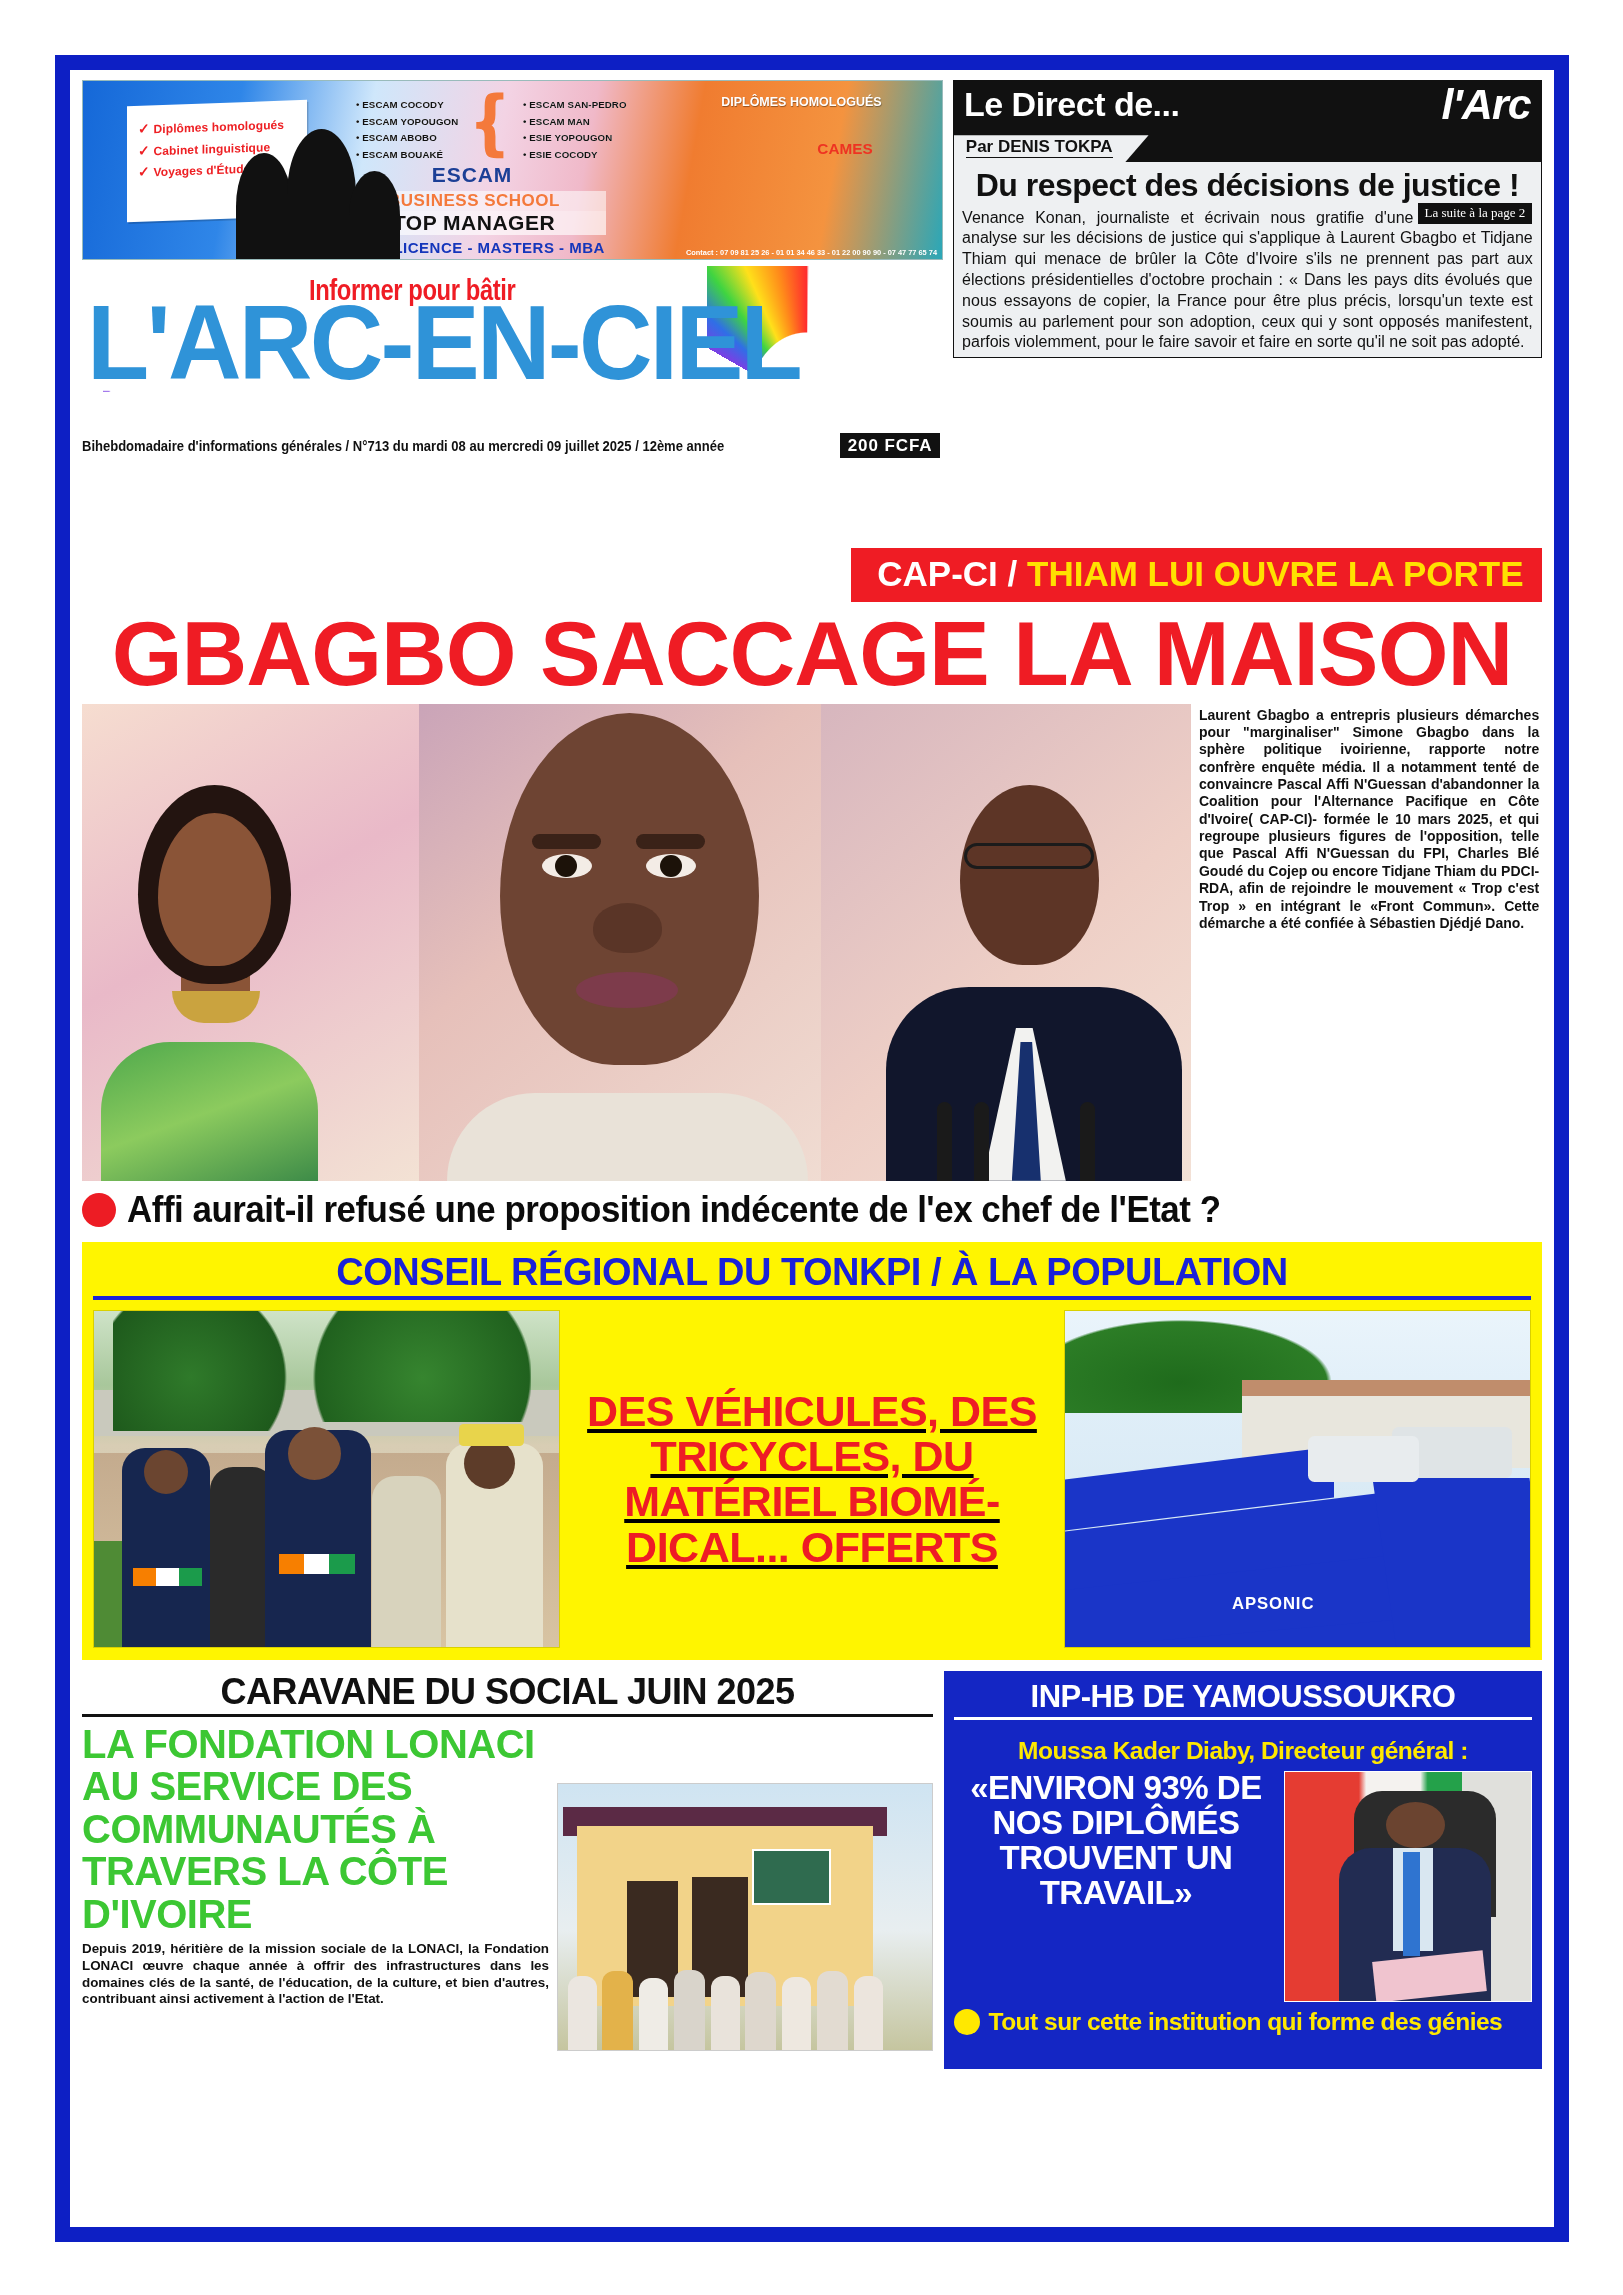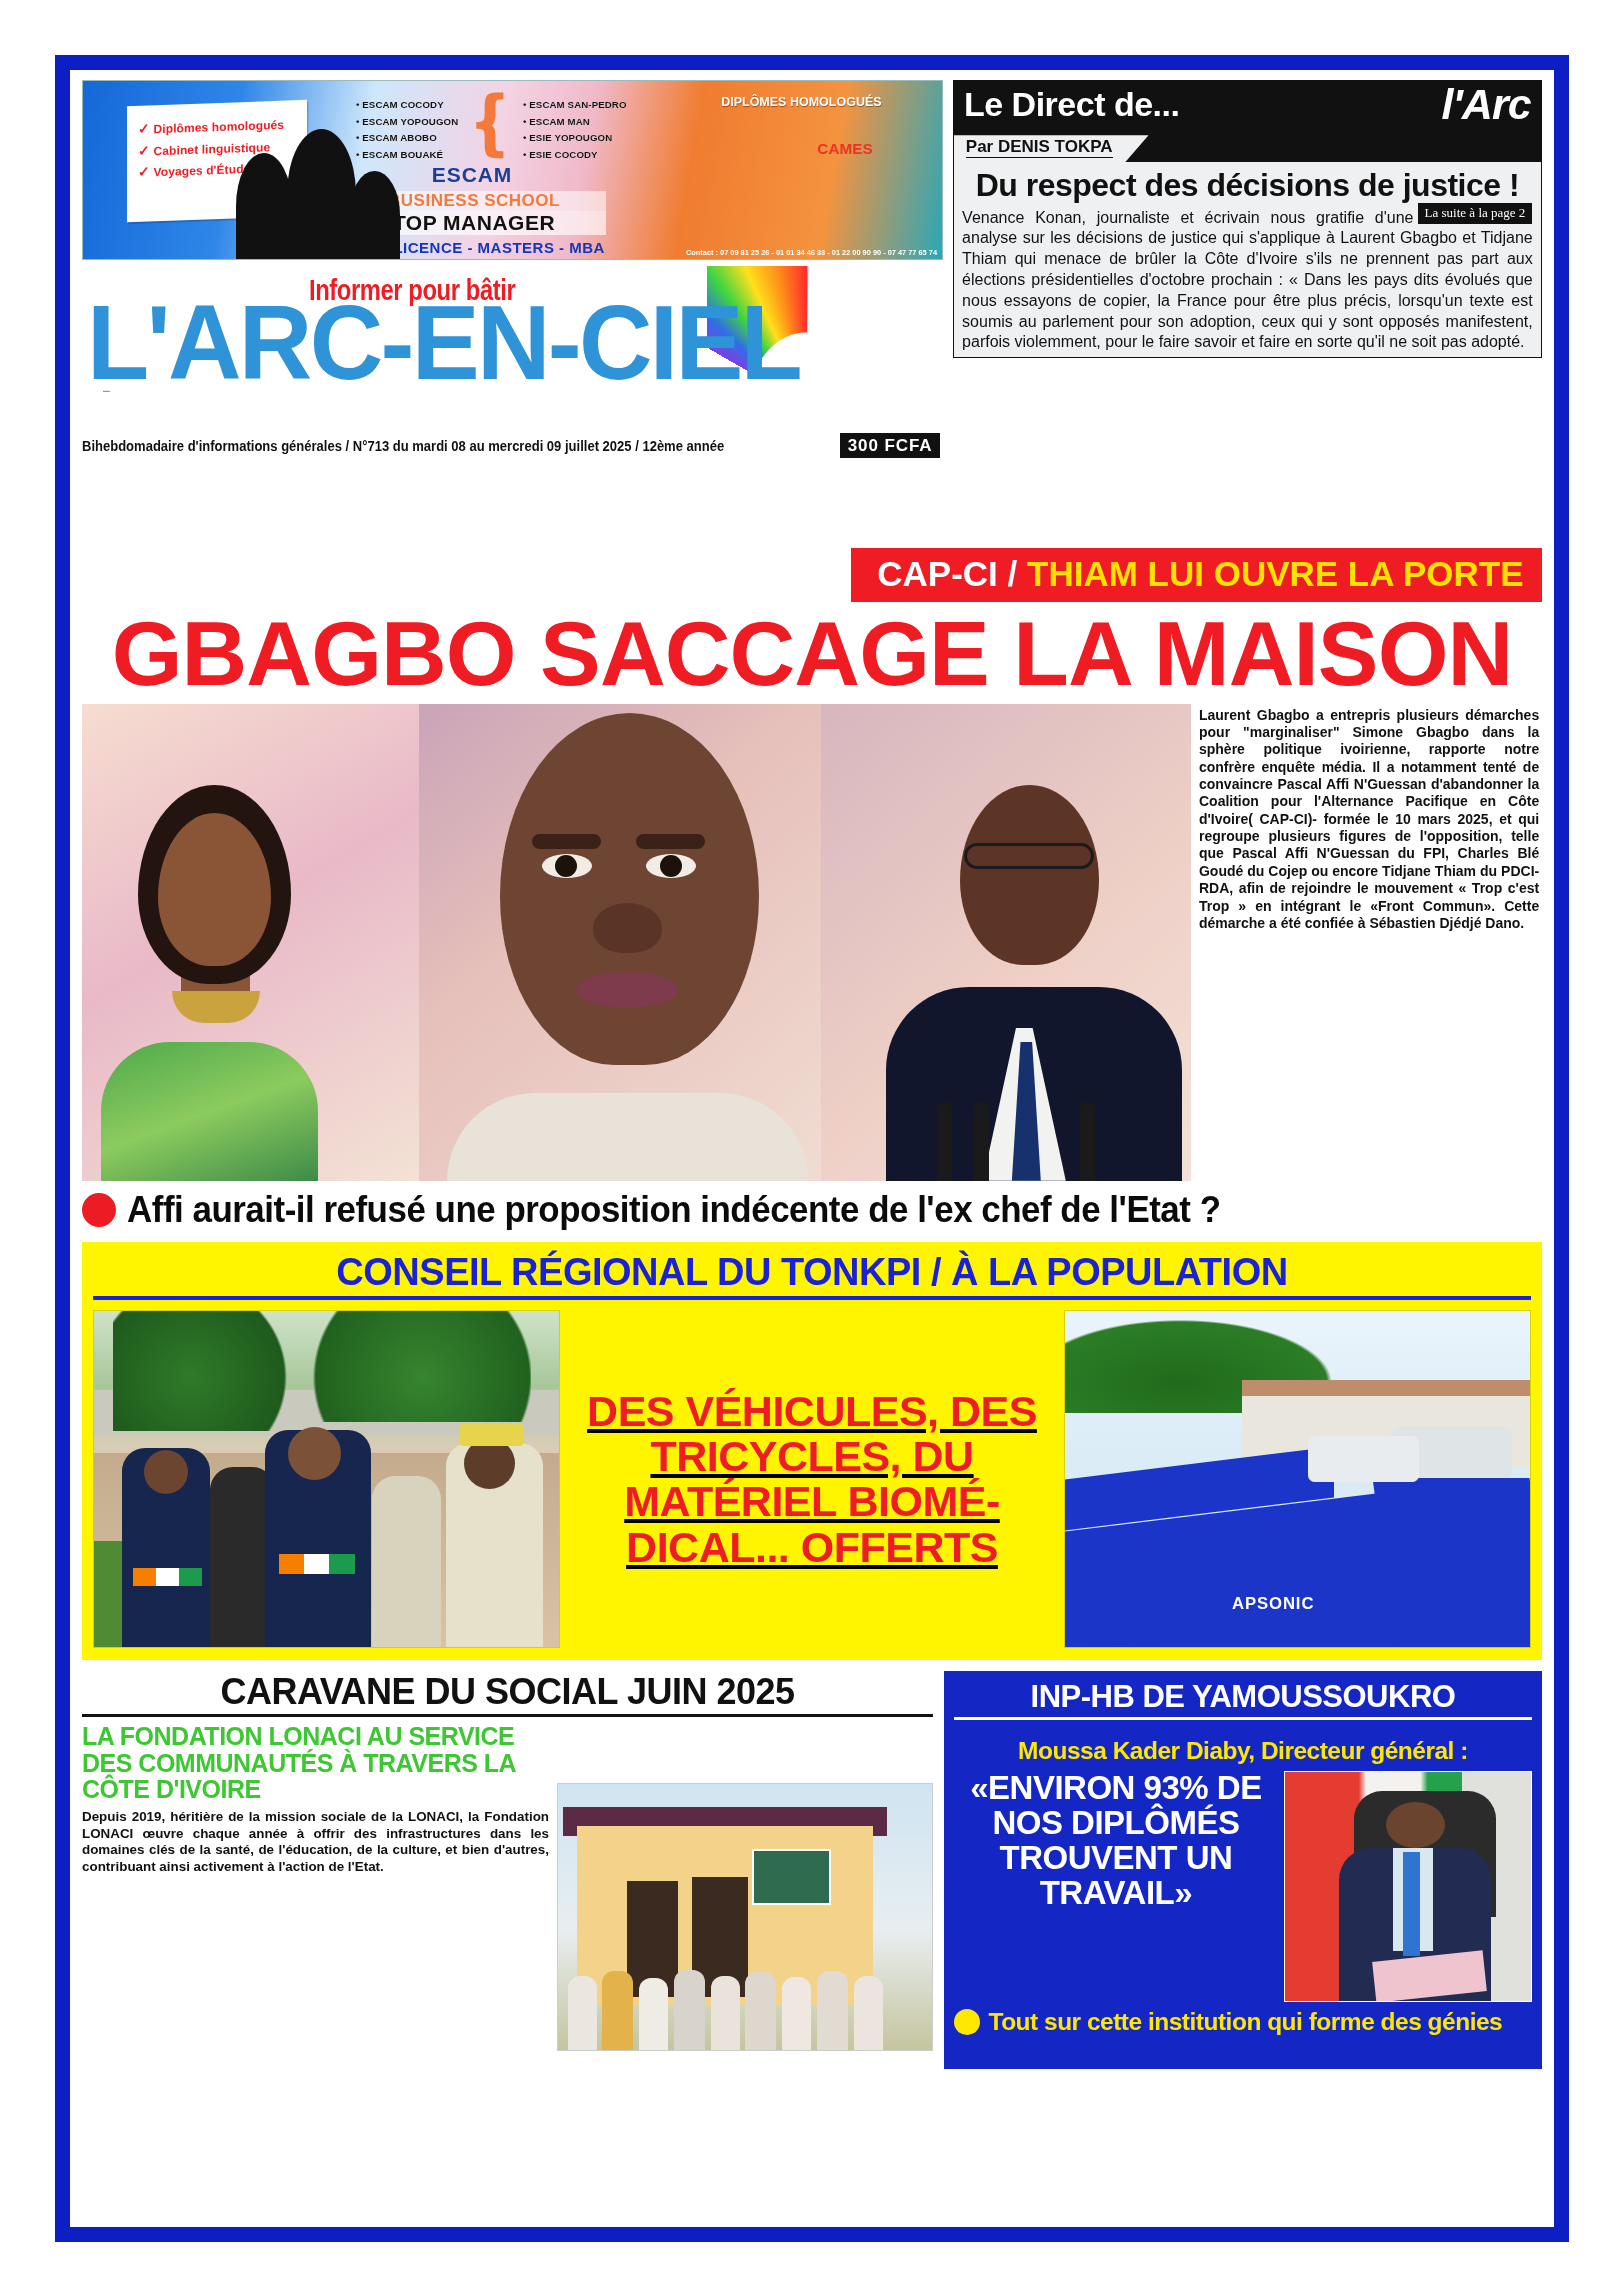--- a/index.html
+++ b/index.html
@@ -276,21 +276,21 @@
   .br{ flex:1; background:#1426c4; padding:8.3px 10.2px 6.5px 10.2px; position:relative;}
 
   .bl-kicker{
     font-size:36px; font-weight:bold; color:#111; text-align:center;
     border-bottom:3.7px solid #111; padding-bottom:0.9px; letter-spacing:-0.5px;
     white-space:nowrap;
   }
   .bl-body{ display:flex; margin-top:6.5px; }
   .bl-left{ width:467px; }
   .bl-left h2{
-    font-size:25px; font-weight:bold; color:#3cc733; line-height:1.06;
+    font-size:40px; font-weight:bold; color:#3cc733; line-height:1.06;
     letter-spacing:-0.5px;
   }
   .bl-left p{
     margin-top:6.5px; font-size:13.4px; line-height:1.24; color:#111;
     text-align:justify; font-weight:bold;
   }
   .bl-photo{
     flex:1; margin-left:8.3px; margin-top:60px; height:268px; position:relative; overflow:hidden;
     border:0.9px solid #ccc;
   }
@@ -377,21 +377,21 @@
         <div class="sil" style="left:266px;width:51px;height:88px;"></div>
       </div>
 
       <div class="masthead">
         <div class="rainbow-left"></div>
         <div class="rainbow-right"></div>
         <div class="slogan">Informer pour bâtir</div>
         <div class="wordmark">L'ARC-EN-CIEL</div>
         <div class="mast-line">
           <div class="mast-meta">Bihebdomadaire d'informations générales / N°713 du mardi 08 au mercredi 09 juillet 2025 / 12ème année</div>
-          <div class="price-box">300 FCFA</div>
+          <div class="price-box">200 FCFA</div>
         </div>
       </div>
 
     </div>
 
     <div class="right-top">
       <div class="direct-box">
         <div class="direct-head">
           <div class="direct-title">Le Direct de...</div>
           <div class="direct-arc">l'Arc</div>

